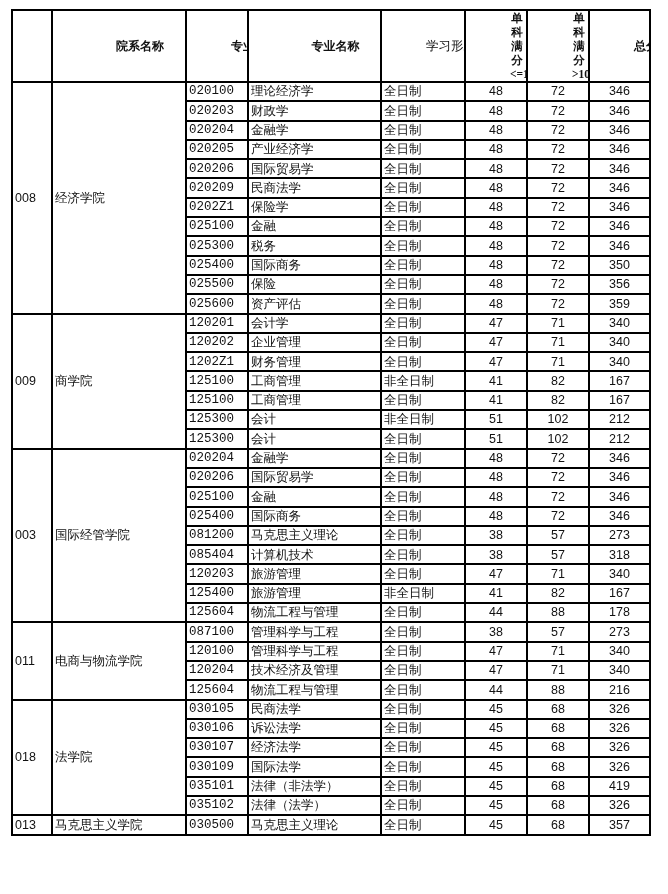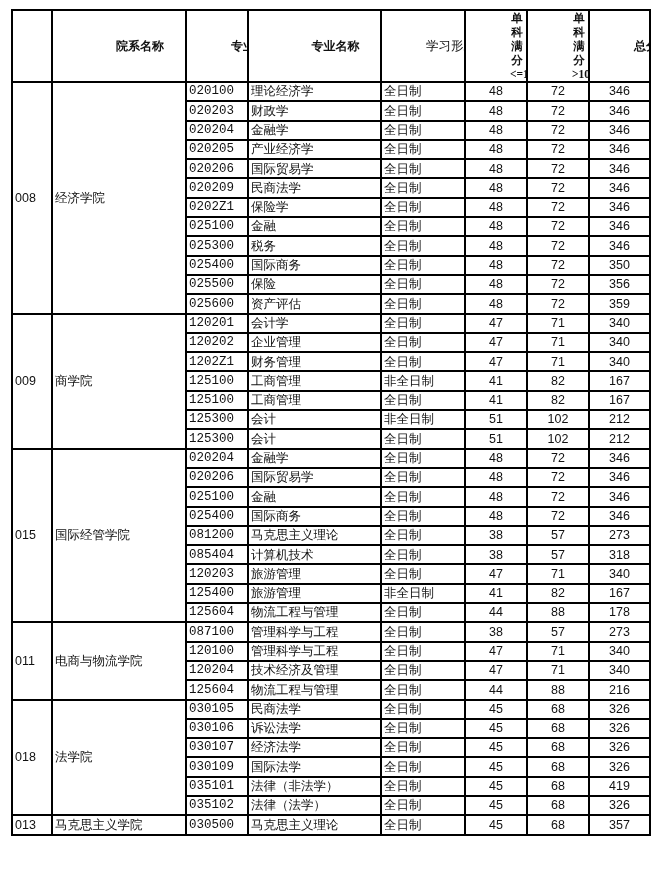--- a/index.html
+++ b/index.html
@@ -210,21 +210,21 @@
       </tr>
       <tr>
         <td class="code">125300</td>
         <td class="name">会计</td>
         <td class="mode">全日制</td>
         <td class="num">51</td>
         <td class="num">102</td>
         <td class="num">212</td>
       </tr>
       <tr>
-        <td class="dept-code" rowspan="9">015</td>
+        <td class="dept-code" rowspan="9">003</td>
         <td class="dept-name" rowspan="9">国际经管学院</td>
         <td class="code">020204</td>
         <td class="name">金融学</td>
         <td class="mode">全日制</td>
         <td class="num">48</td>
         <td class="num">72</td>
         <td class="num">346</td>
       </tr>
       <tr>
         <td class="code">020206</td>

